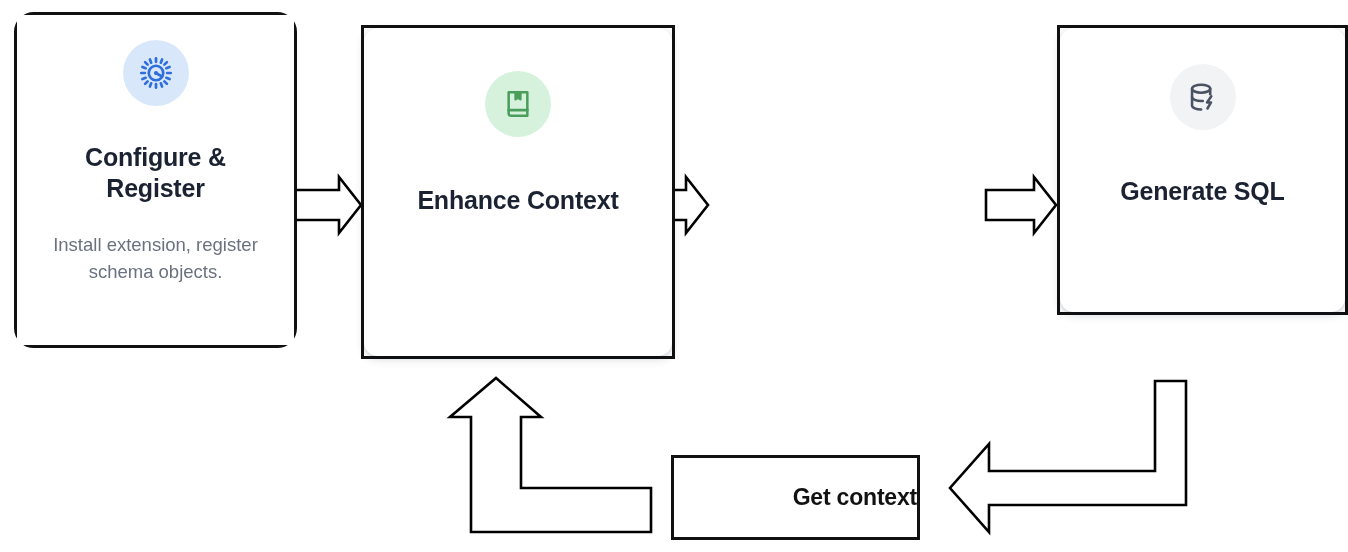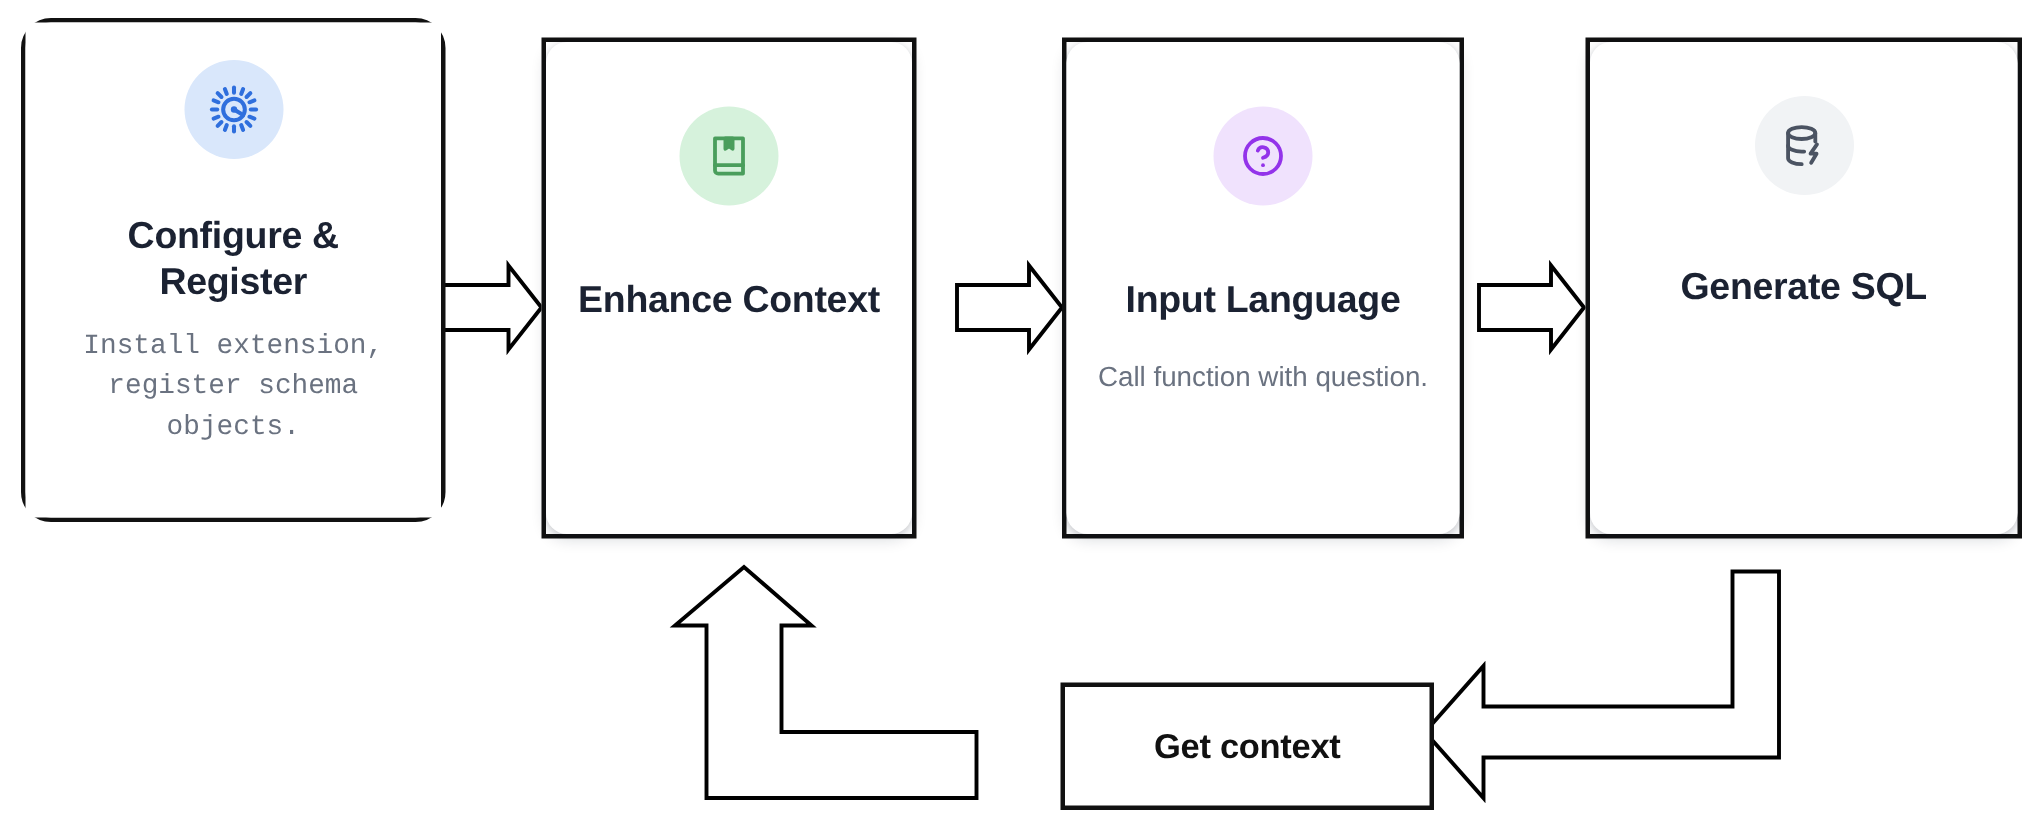--- a/index.html
+++ b/index.html
@@ -64,35 +64,35 @@
     font-size: 18.5px;
     font-weight: normal;
     color: #6a7280;
     text-align: center;
     line-height: 1.48;
     width: 88%;
   }
 
   
   #card-0 { left: 14px;   top: 12px; width: 283px; height: 336px; border-radius: 20px; }
-  #card-1 { left: 361px;  top: 25px; width: 250px; height: 334px; }
+  #card-1 { left: 361px;  top: 25px; width: 314px; height: 334px; }
   #card-2 { left: 708px;  top: 25px; width: 268px; height: 334px; }
-  #card-3 { left: 1057px; top: 25px; width: 291px; height: 334px; }
+  #card-3 { left: 1057px; top: 25px; width: 291px; height: 290px; }
 
   #card-0 .icon-badge { margin-top: 25px; }
   #card-1 .icon-badge { margin-top: 43px; }
   #card-2 .icon-badge { margin-top: 43px; }
   #card-3 .icon-badge { margin-top: 36px; }
 
   #card-0 .card-title { margin-top: 36px; }
   #card-1 .card-title { margin-top: 48px; }
   #card-2 .card-title { margin-top: 48px; }
   #card-3 .card-title { margin-top: 46px; }
 
-  #card-0 .card-desc { margin-top: 13px; font-family: Liberation Mono, monospace; }
+  #card-0 .card-desc { margin-top: 27px; }
   #card-1 .card-desc { margin-top: 21px; }
   #card-2 .card-desc { margin-top: 21px; }
   #card-3 .card-desc { margin-top: 19px; }
 
   
   #wires {
     position: absolute;
     left: 0; top: 0;
     width: 1348px;
     height: 552px;
@@ -110,22 +110,21 @@
     position: absolute;
     left: 671px;
     top: 455px;
     width: 249px;
     height: 85px;
     box-sizing: border-box;
     border: 3px solid #111111;
     background: #ffffff;
     display: flex;
     align-items: center;
-    justify-content: center;
-    margin-left: 36px;
+    justify-content: flex-end;
   }
   #getctx .label {
     font-size: 23px;
     font-weight: bold;
     color: #111111;
     letter-spacing: -0.2px;
   }
 </style>
 </head>
 <body>
@@ -181,33 +180,20 @@
         <svg width="32" height="32" viewBox="0 0 24 24" fill="none" stroke="#4a9e5c" stroke-width="1.9" stroke-linecap="round" stroke-linejoin="round">
           <path d="M5 3.2h14v17.6H6.6A1.6 1.6 0 0 1 5 19.2Z"></path>
           <path d="M5 16.6h14"></path>
           <path d="M10.2 3.2h3.6v5.2l-1.8-1.3-1.8 1.3Z" fill="#4a9e5c" stroke="#4a9e5c"></path>
         </svg>
       </div>
       <div class="card-title">Enhance Context</div>
     </div>
   </div>
 
-  <div class="card rounded" id="card-2">
-    <div class="card-inner">
-      <div class="icon-badge" style="background:#f0e2fd;">
-        <svg width="32" height="32" viewBox="0 0 24 24" fill="none" stroke="#9333ea" stroke-width="1.9" stroke-linecap="round" stroke-linejoin="round">
-          <circle cx="12" cy="12" r="9"></circle>
-          <path d="M9.4 9.3a2.7 2.7 0 0 1 5.2.9c0 1.8-2.6 2.7-2.6 2.7"></path>
-          <line x1="12" y1="16.6" x2="12.01" y2="16.6"></line>
-        </svg>
-      </div>
-      <div class="card-title">Input Language</div>
-      <div class="card-desc">Call function with question.</div>
-    </div>
-  </div>
 
   <div class="card rounded" id="card-3">
     <div class="card-inner">
       <div class="icon-badge" style="background:#f1f3f5;">
         <svg width="33" height="33" viewBox="0 0 24 24" fill="none" stroke="#4b5362" stroke-width="1.85" stroke-linecap="round" stroke-linejoin="round">
           <ellipse cx="11" cy="5.6" rx="6.6" ry="2.9"></ellipse>
           <path d="M4.4 5.6v12.2c0 1.6 3 2.9 6.6 2.9"></path>
           <path d="M17.6 5.6v4.1"></path>
           <path d="M4.4 11.7c0 1.6 3 2.9 6.6 2.9h1.2"></path>
           <path d="M18.4 11.1 15.3 15.6h2.9l-2.6 4.4"></path>

